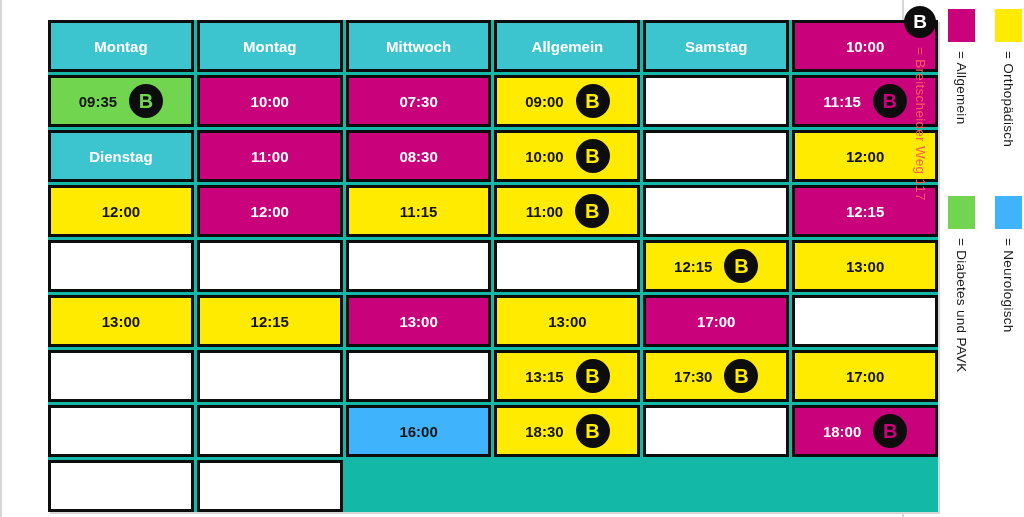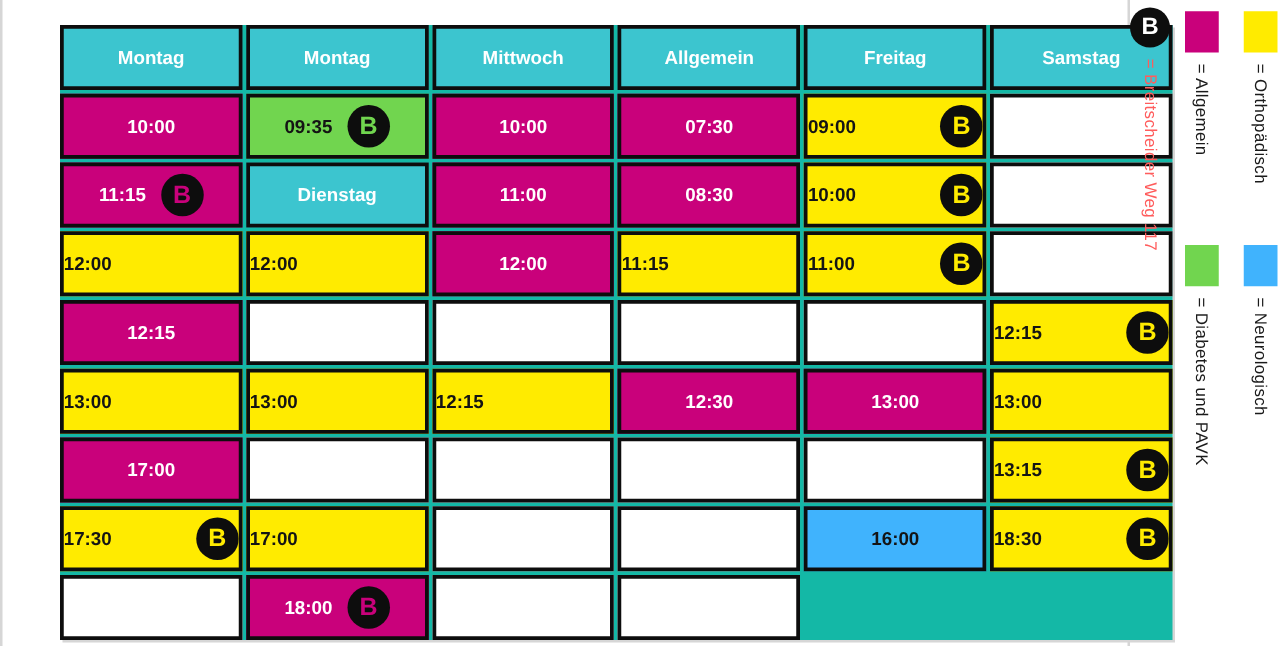--- a/index.html
+++ b/index.html
@@ -37,21 +37,21 @@
     justify-content: center;
     font-weight: 700;
     font-size: 15px;
     color: #1a1a1a;
     white-space: nowrap;
     overflow: hidden;
   }
   .c-white   { background: #ffffff; }
   .c-cyan    { background: #3cc5cf; color: #ffffff; }
   .c-magenta { background: #c9017b; color: #ffffff; }
-  .c-yellow  { background: #ffeb00; color: #141414; justify-content: space-between; }
+  .c-yellow  { background: #ffeb00; color: #141414; }
   .c-green   { background: #71d54f; color: #141414; }
   .c-blue    { background: #40b3fd; color: #141414; text-align: center; }
 
   .badge {
     width: 34px; height: 34px;
     margin-left: 12px;
     border-radius: 50%;
     background: #0d0d0d;
     display: flex; align-items: center; justify-content: center;
     font-weight: 700; font-size: 20px;
@@ -95,21 +95,20 @@
 <body>
 
 <div class="edge-line left"></div>
 <div class="edge-line right"></div>
 
 <div id="grid">
     <div class="cell c-cyan">Montag</div>
     <div class="cell c-cyan">Montag</div>
     <div class="cell c-cyan">Mittwoch</div>
     <div class="cell c-cyan">Allgemein</div>
-    <div class="cell c-cyan">Freitag</div>
     <div class="cell c-cyan">Samstag</div>
     <div class="cell c-magenta">
       <span>10:00</span>
     </div>
     <div class="cell c-green">
       <span>09:35</span>
       <span class="badge" style="color: rgb(113, 213, 79);">B</span>
     </div>
     <div class="cell c-magenta">
       <span>10:00</span>
@@ -169,23 +168,20 @@
       <span class="badge" style="color: rgb(255, 235, 0);">B</span>
     </div>
     <div class="cell c-yellow">
       <span>13:00</span>
     </div>
     <div class="cell c-yellow">
       <span>13:00</span>
     </div>
     <div class="cell c-yellow">
       <span>12:15</span>
-    </div>
-    <div class="cell c-magenta">
-      <span>12:30</span>
     </div>
     <div class="cell c-magenta">
       <span>13:00</span>
     </div>
     <div class="cell c-yellow">
       <span>13:00</span>
     </div>
     <div class="cell c-magenta">
       <span>17:00</span>
     </div>

